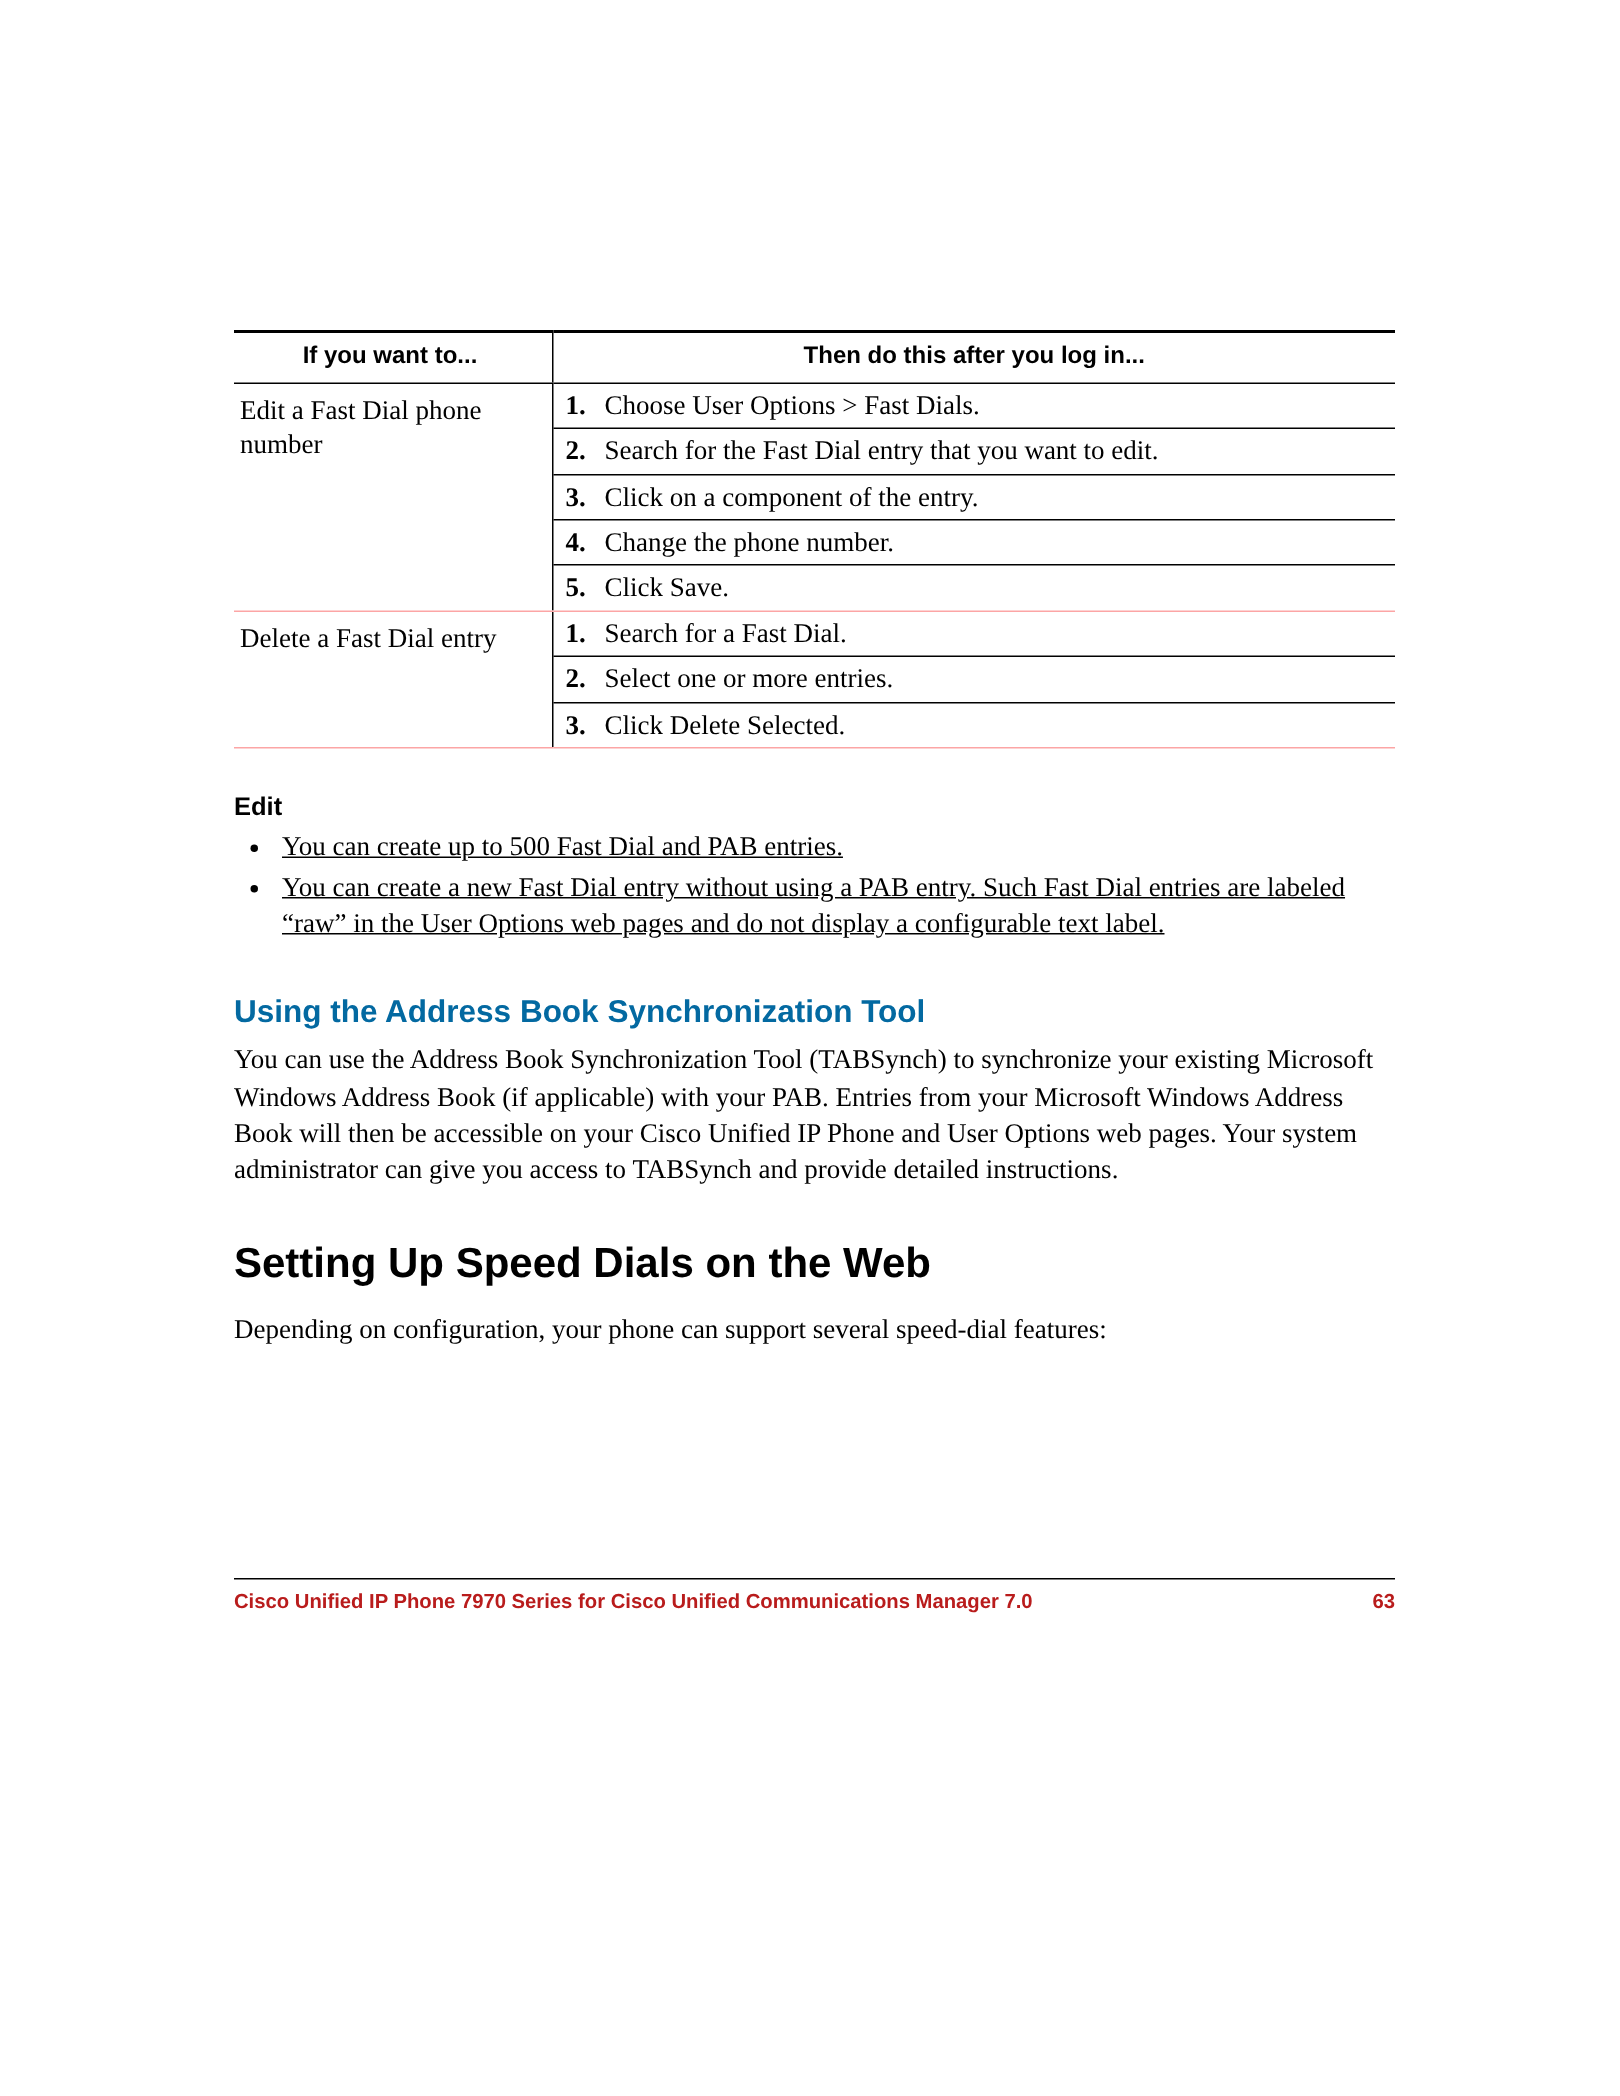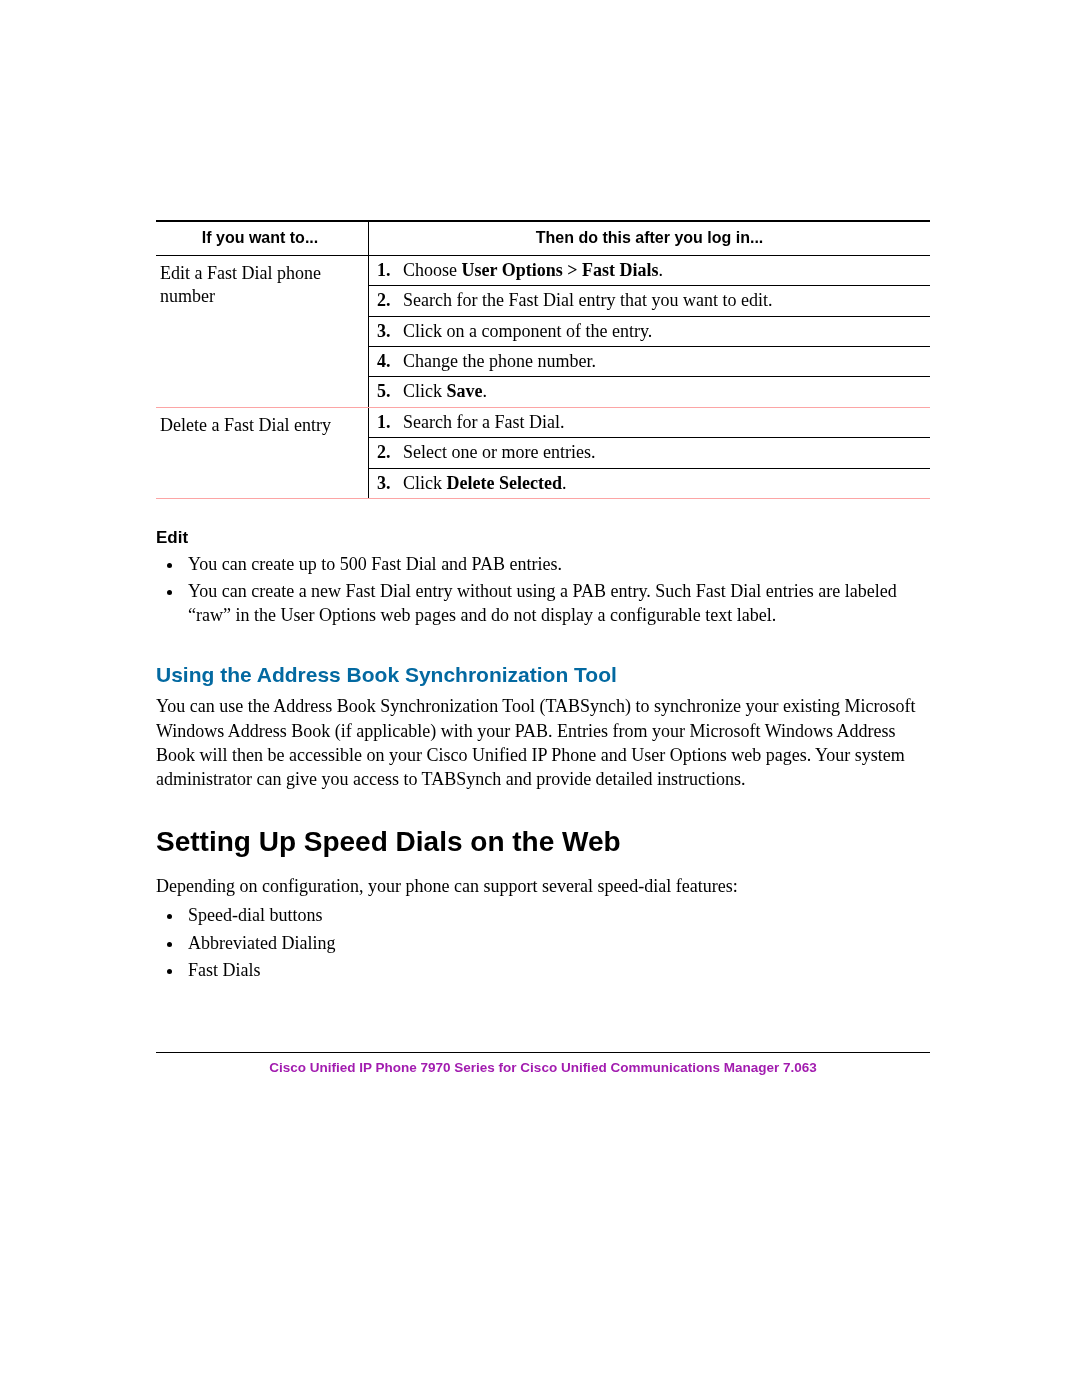--- a/index.html
+++ b/index.html
@@ -55,31 +55,32 @@
   }
   .inner-row:last-child {
     border-bottom: none;
   }
   .num {
     font-weight: bold;
     width: 26px;
     flex: 0 0 26px;
   }
   .step-text { flex: 1; }
-  .bold { font-weight: bold; }
+  .bold { font-weight: normal; }
   .tips-heading {
     font-family: Arial, Helvetica, sans-serif;
     font-weight: bold;
     font-size: 17px;
     margin-top: 28px;
     margin-bottom: 4px;
   }
   ul.bullets {
     margin: 0 0 0 0;
     padding-left: 28px;
+    text-decoration: underline;
   }
   ul.bullets li {
     margin: 2px 0 4px 0;
     padding-left: 4px;
   }
   .sub-heading {
     font-family: Arial, Helvetica, sans-serif;
     font-weight: bold;
     font-size: 21px;
     color: #0369a1;
@@ -101,23 +102,23 @@
   .footer {
     position: absolute;
     bottom: 320px;
     left: 156px;
     right: 150px;
     border-top: 1px solid #000;
     padding-top: 6px;
     font-family: Arial, Helvetica, sans-serif;
     font-weight: bold;
     font-size: 13.5px;
-    color: #a21caf;
+    color: #b91c1c;
     display: flex;
-    justify-content: center;
+    justify-content: space-between;
   }
 </style>
 </head>
 <body>
 
 <div class="page">
 
   <table class="doc-table">
     <thead>
       <tr>
@@ -175,24 +176,19 @@
   <ul class="bullets">
     <li>You can create up to 500 Fast Dial and PAB entries.</li>
     <li>You can create a new Fast Dial entry without using a PAB entry. Such Fast Dial entries are labeled “raw” in the User Options web pages and do not display a configurable text label.</li>
   </ul>
 
   <div class="sub-heading">Using the Address Book Synchronization Tool</div>
   <p class="body-para">You can use the Address Book Synchronization Tool (TABSynch) to synchronize your existing Microsoft Windows Address Book (if applicable) with your PAB. Entries from your Microsoft Windows Address Book will then be accessible on your Cisco Unified IP Phone and User Options web pages. Your system administrator can give you access to TABSynch and provide detailed instructions.</p>
 
   <div class="main-heading">Setting Up Speed Dials on the Web</div>
   <p class="body-para">Depending on configuration, your phone can support several speed-dial features:</p>
-  <ul class="bullets">
-    <li>Speed-dial buttons</li>
-    <li>Abbreviated Dialing</li>
-    <li>Fast Dials</li>
-  </ul>
 
 </div>
 
 <div class="footer">
   <span>Cisco Unified IP Phone 7970 Series for Cisco Unified Communications Manager 7.0</span>
   <span>63</span>
 </div>
 
 </body></html>

